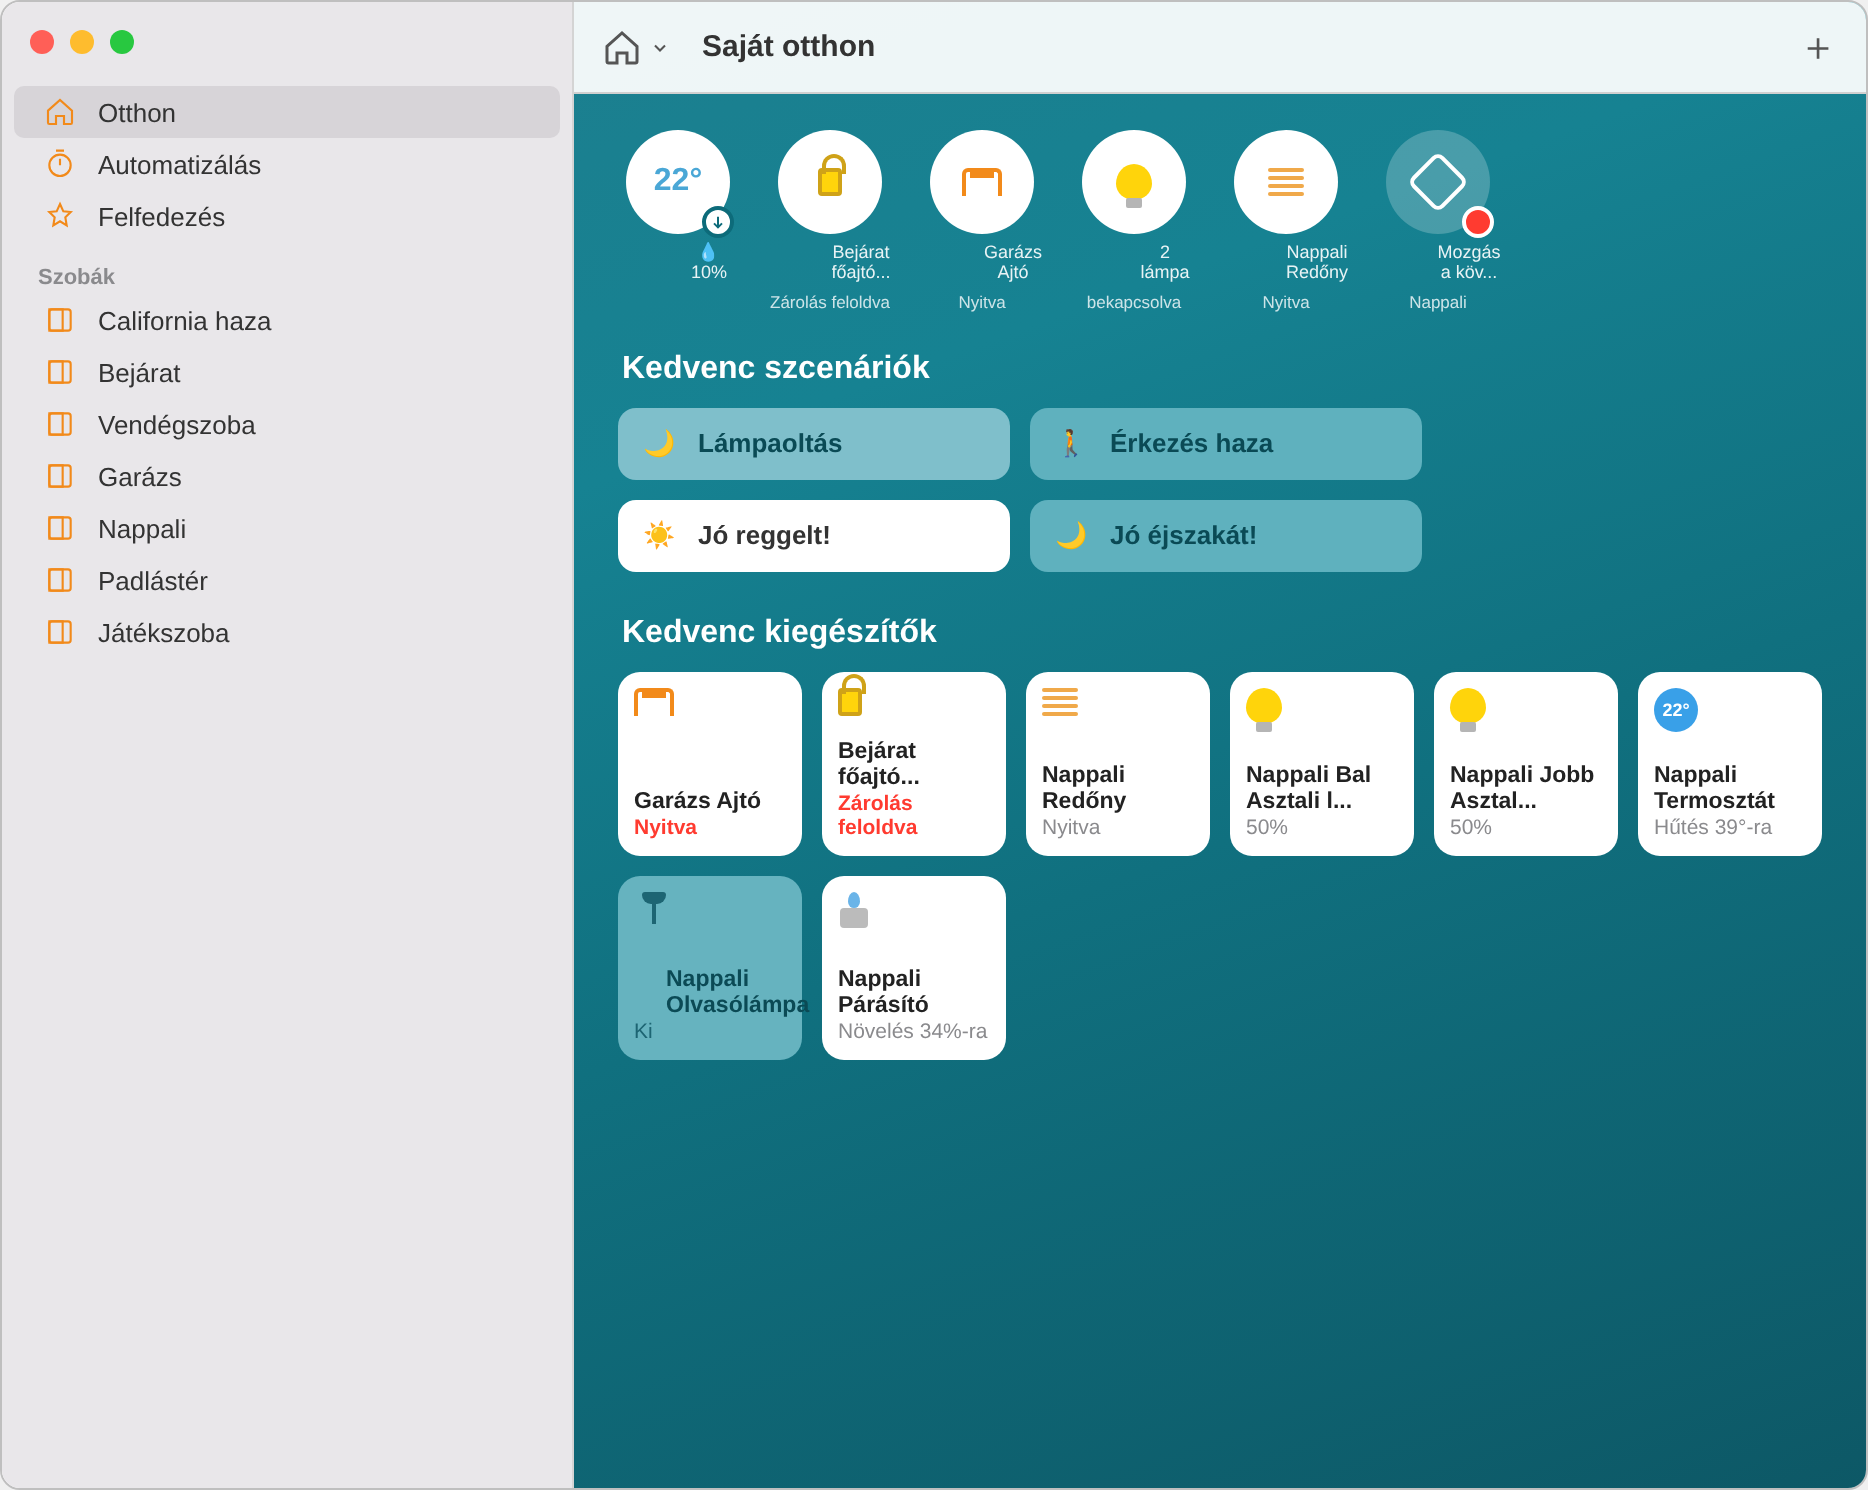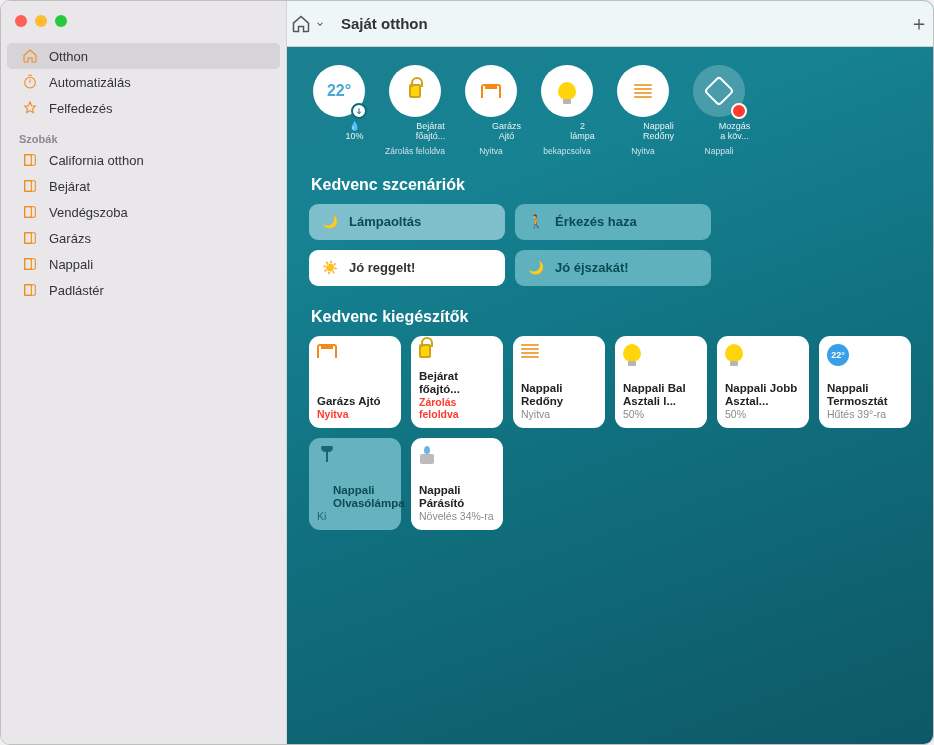--- a/index.html
+++ b/index.html
@@ -28,21 +28,21 @@
   .side-section { padding:12px 18px 2px 18px; font-size:11px; color:#8a8a8d; font-weight:600; }
   .side-list { display:flex; flex-direction:column; gap:0px; }
   
   .main {
     flex:1; height:100%;
     background: linear-gradient(160deg,#1c7f8f 0%, #168292 25%, #10707f 55%, #0d5866 100%);
     display:flex; flex-direction:column; position:relative;
   }
   .topbar {
     height:46px; background:rgba(255,255,255,0.93); display:flex; align-items:center;
-    padding:0 4px; gap:10px; border-bottom:1px solid #d0d0d0;
+    padding:0 14px; gap:10px; border-bottom:1px solid #d0d0d0;
   }
   .topbar .home-btn { display:flex; align-items:center; gap:4px; color:#555; }
   .topbar .title { font-size:15px; font-weight:600; color:#333; margin-left:6px; }
   .topbar .spacer { flex:1; }
   .plus { font-size:20px; color:#555; }
   .content { padding:18px 22px; overflow:auto; }
   
   .status-row { display:flex; gap:16px; margin-bottom:20px; }
   .status-item { display:flex; flex-direction:column; align-items:center; width:60px; gap:4px; }
   .status-circle {
@@ -143,21 +143,21 @@
     <div class="side-section">Szobák</div>
     <div class="side-list">
 
       <div class="side-item">
           <span class="side-icon">
             <svg viewBox="0 0 24 24">
               <rect x="4" y="4" width="16" height="16" rx="2"></rect>
               <rect x="4" y="4" width="10" height="16"></rect>
             </svg>
           </span>
-          <span>California otthon</span>
+          <span>California haza</span>
         </div>
       <div class="side-item">
           <span class="side-icon">
             <svg viewBox="0 0 24 24">
               <rect x="4" y="4" width="16" height="16" rx="2"></rect>
               <rect x="4" y="4" width="10" height="16"></rect>
             </svg>
           </span>
           <span>Bejárat</span>
         </div>
@@ -189,20 +189,29 @@
           <span>Nappali</span>
         </div>
       <div class="side-item">
           <span class="side-icon">
             <svg viewBox="0 0 24 24">
               <rect x="4" y="4" width="16" height="16" rx="2"></rect>
               <rect x="4" y="4" width="10" height="16"></rect>
             </svg>
           </span>
           <span>Padlástér</span>
+        </div>
+      <div class="side-item">
+          <span class="side-icon">
+            <svg viewBox="0 0 24 24">
+              <rect x="4" y="4" width="16" height="16" rx="2"></rect>
+              <rect x="4" y="4" width="10" height="16"></rect>
+            </svg>
+          </span>
+          <span>Játékszoba</span>
         </div>
     </div>
   </div>
 
   <div class="main">
     <div class="topbar">
       <div class="home-btn">
         <svg width="20" height="20" viewBox="0 0 24 24" fill="none" stroke="#555" stroke-width="1.8">
             <path d="M3 11 12 3l9 8v9a1 1 0 0 1-1 1h-5v-6H9v6H4a1 1 0 0 1-1-1z"></path>
           </svg>

